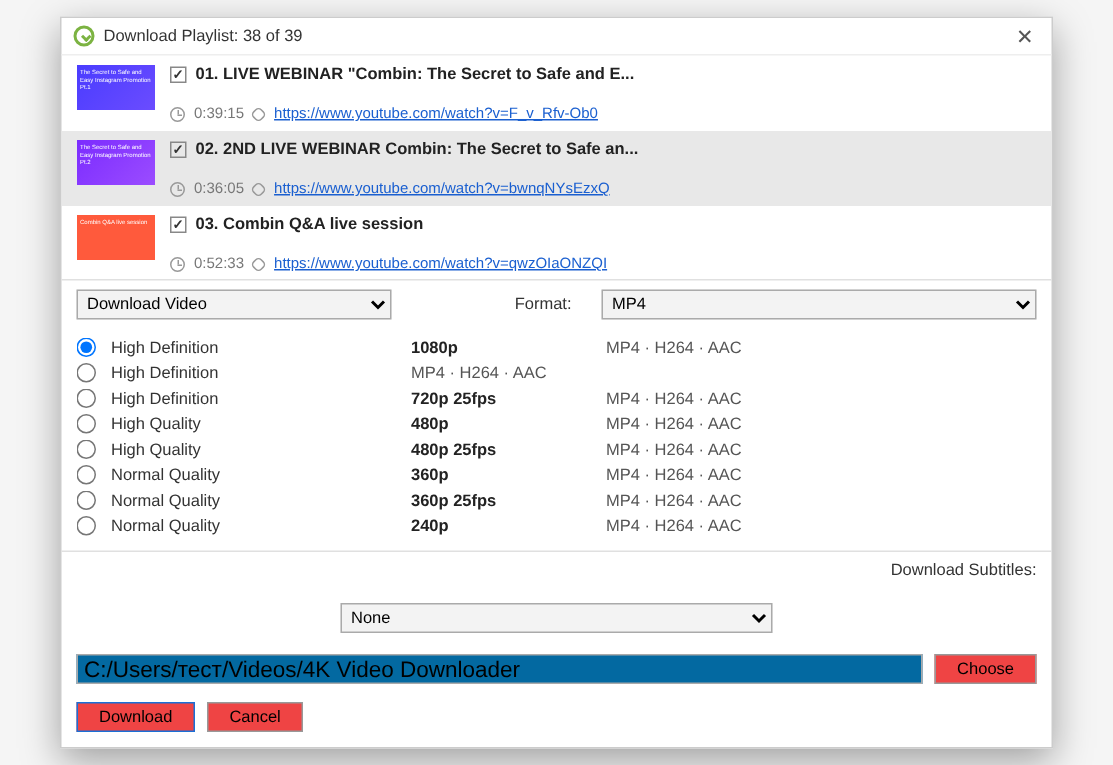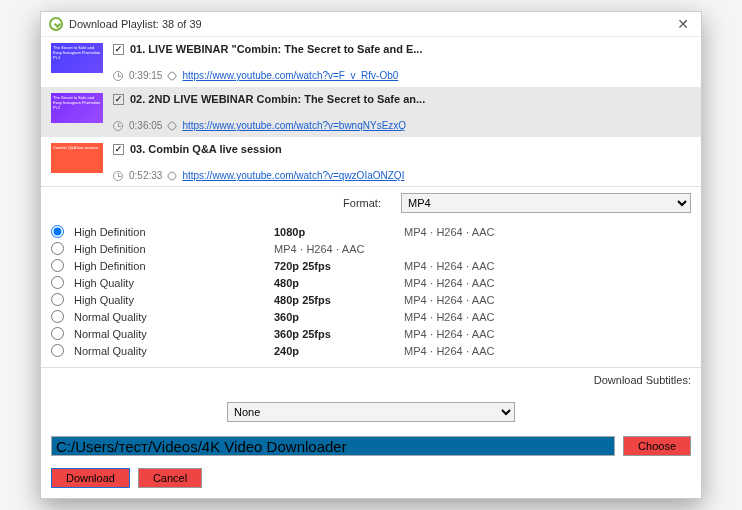--- a/index.html
+++ b/index.html
@@ -106,20 +106,23 @@
             <span class="clock"></span>
             <span>0:52:33</span>
             <span class="linki"></span>
             <a class="url" href="#">https://www.youtube.com/watch?v=qwzOIaONZQI</a>
           </div>
         </div>
       </div>
     </div>
 
   <div class="controls">
+    <select class="sel-action">
+      <option>Download Video</option>
+    </select>
     <span class="fmt-label">Format:</span>
     <select class="sel-format">
       <option>MP4</option>
     </select>
   </div>
 
   <div class="qualities" id="qualities">
       <div class="q-row">
         <input type="radio" name="q" checked="" style="">
         <span class="q-label">High Definition</span>

